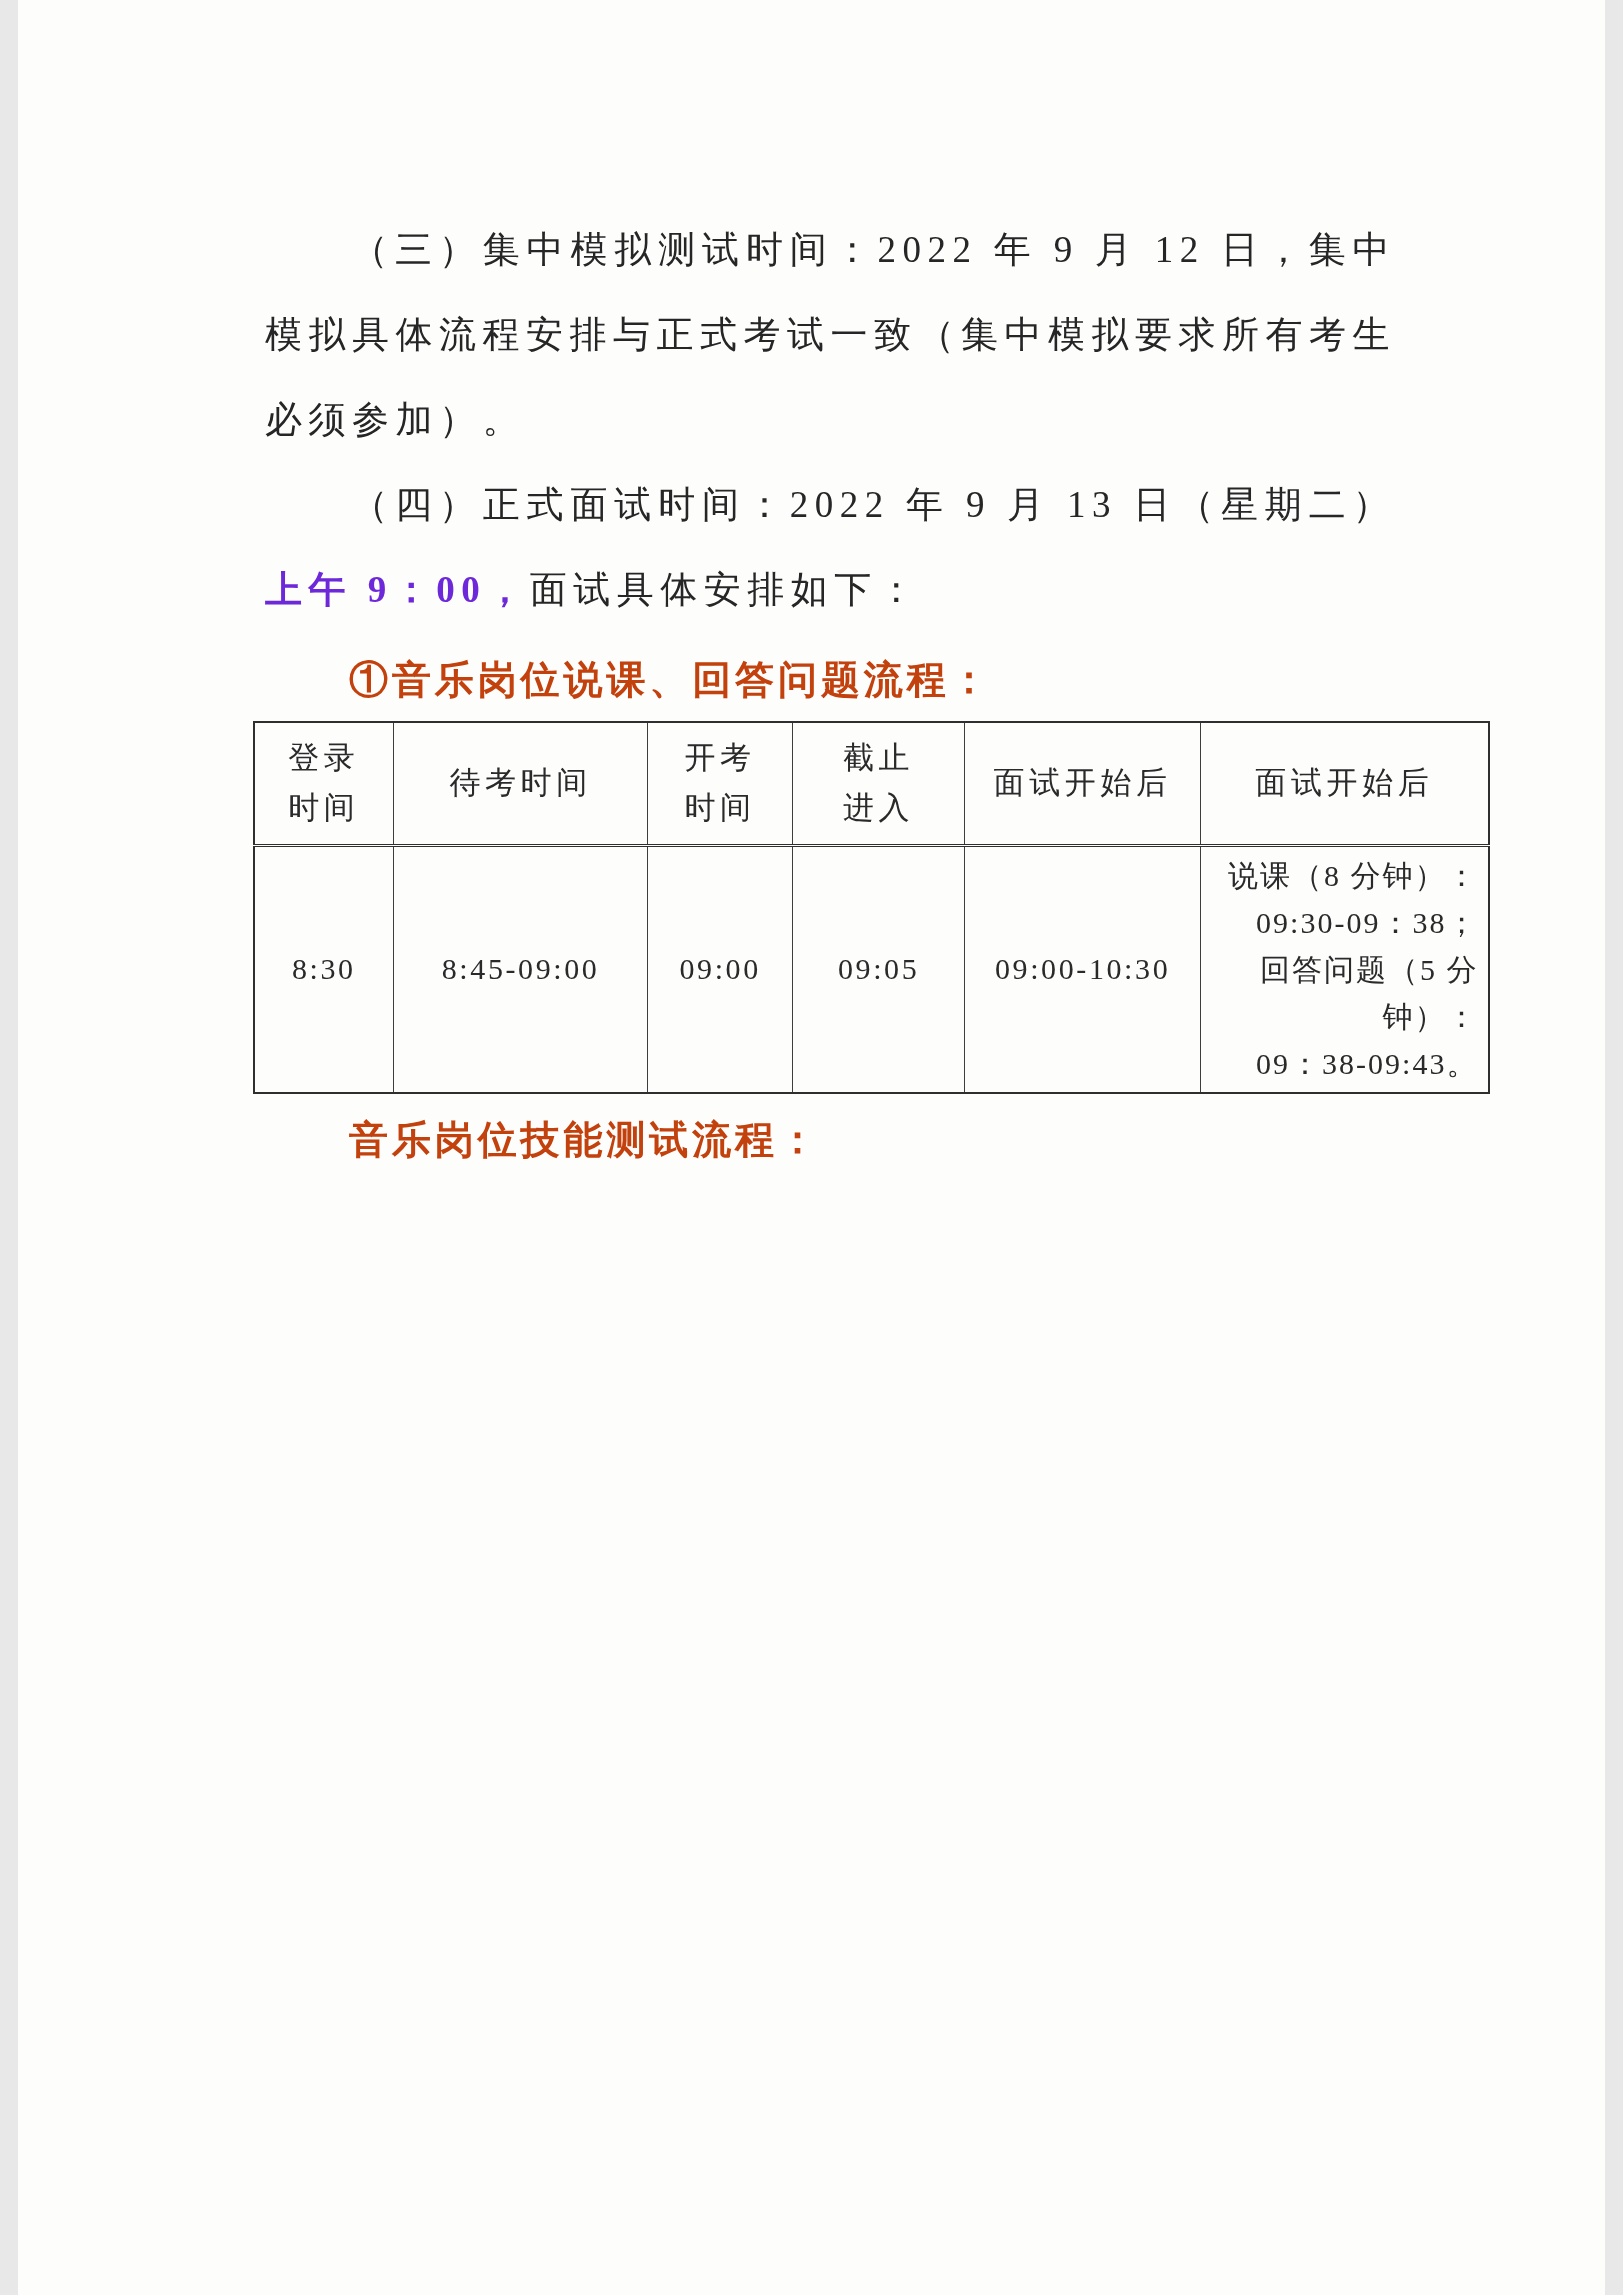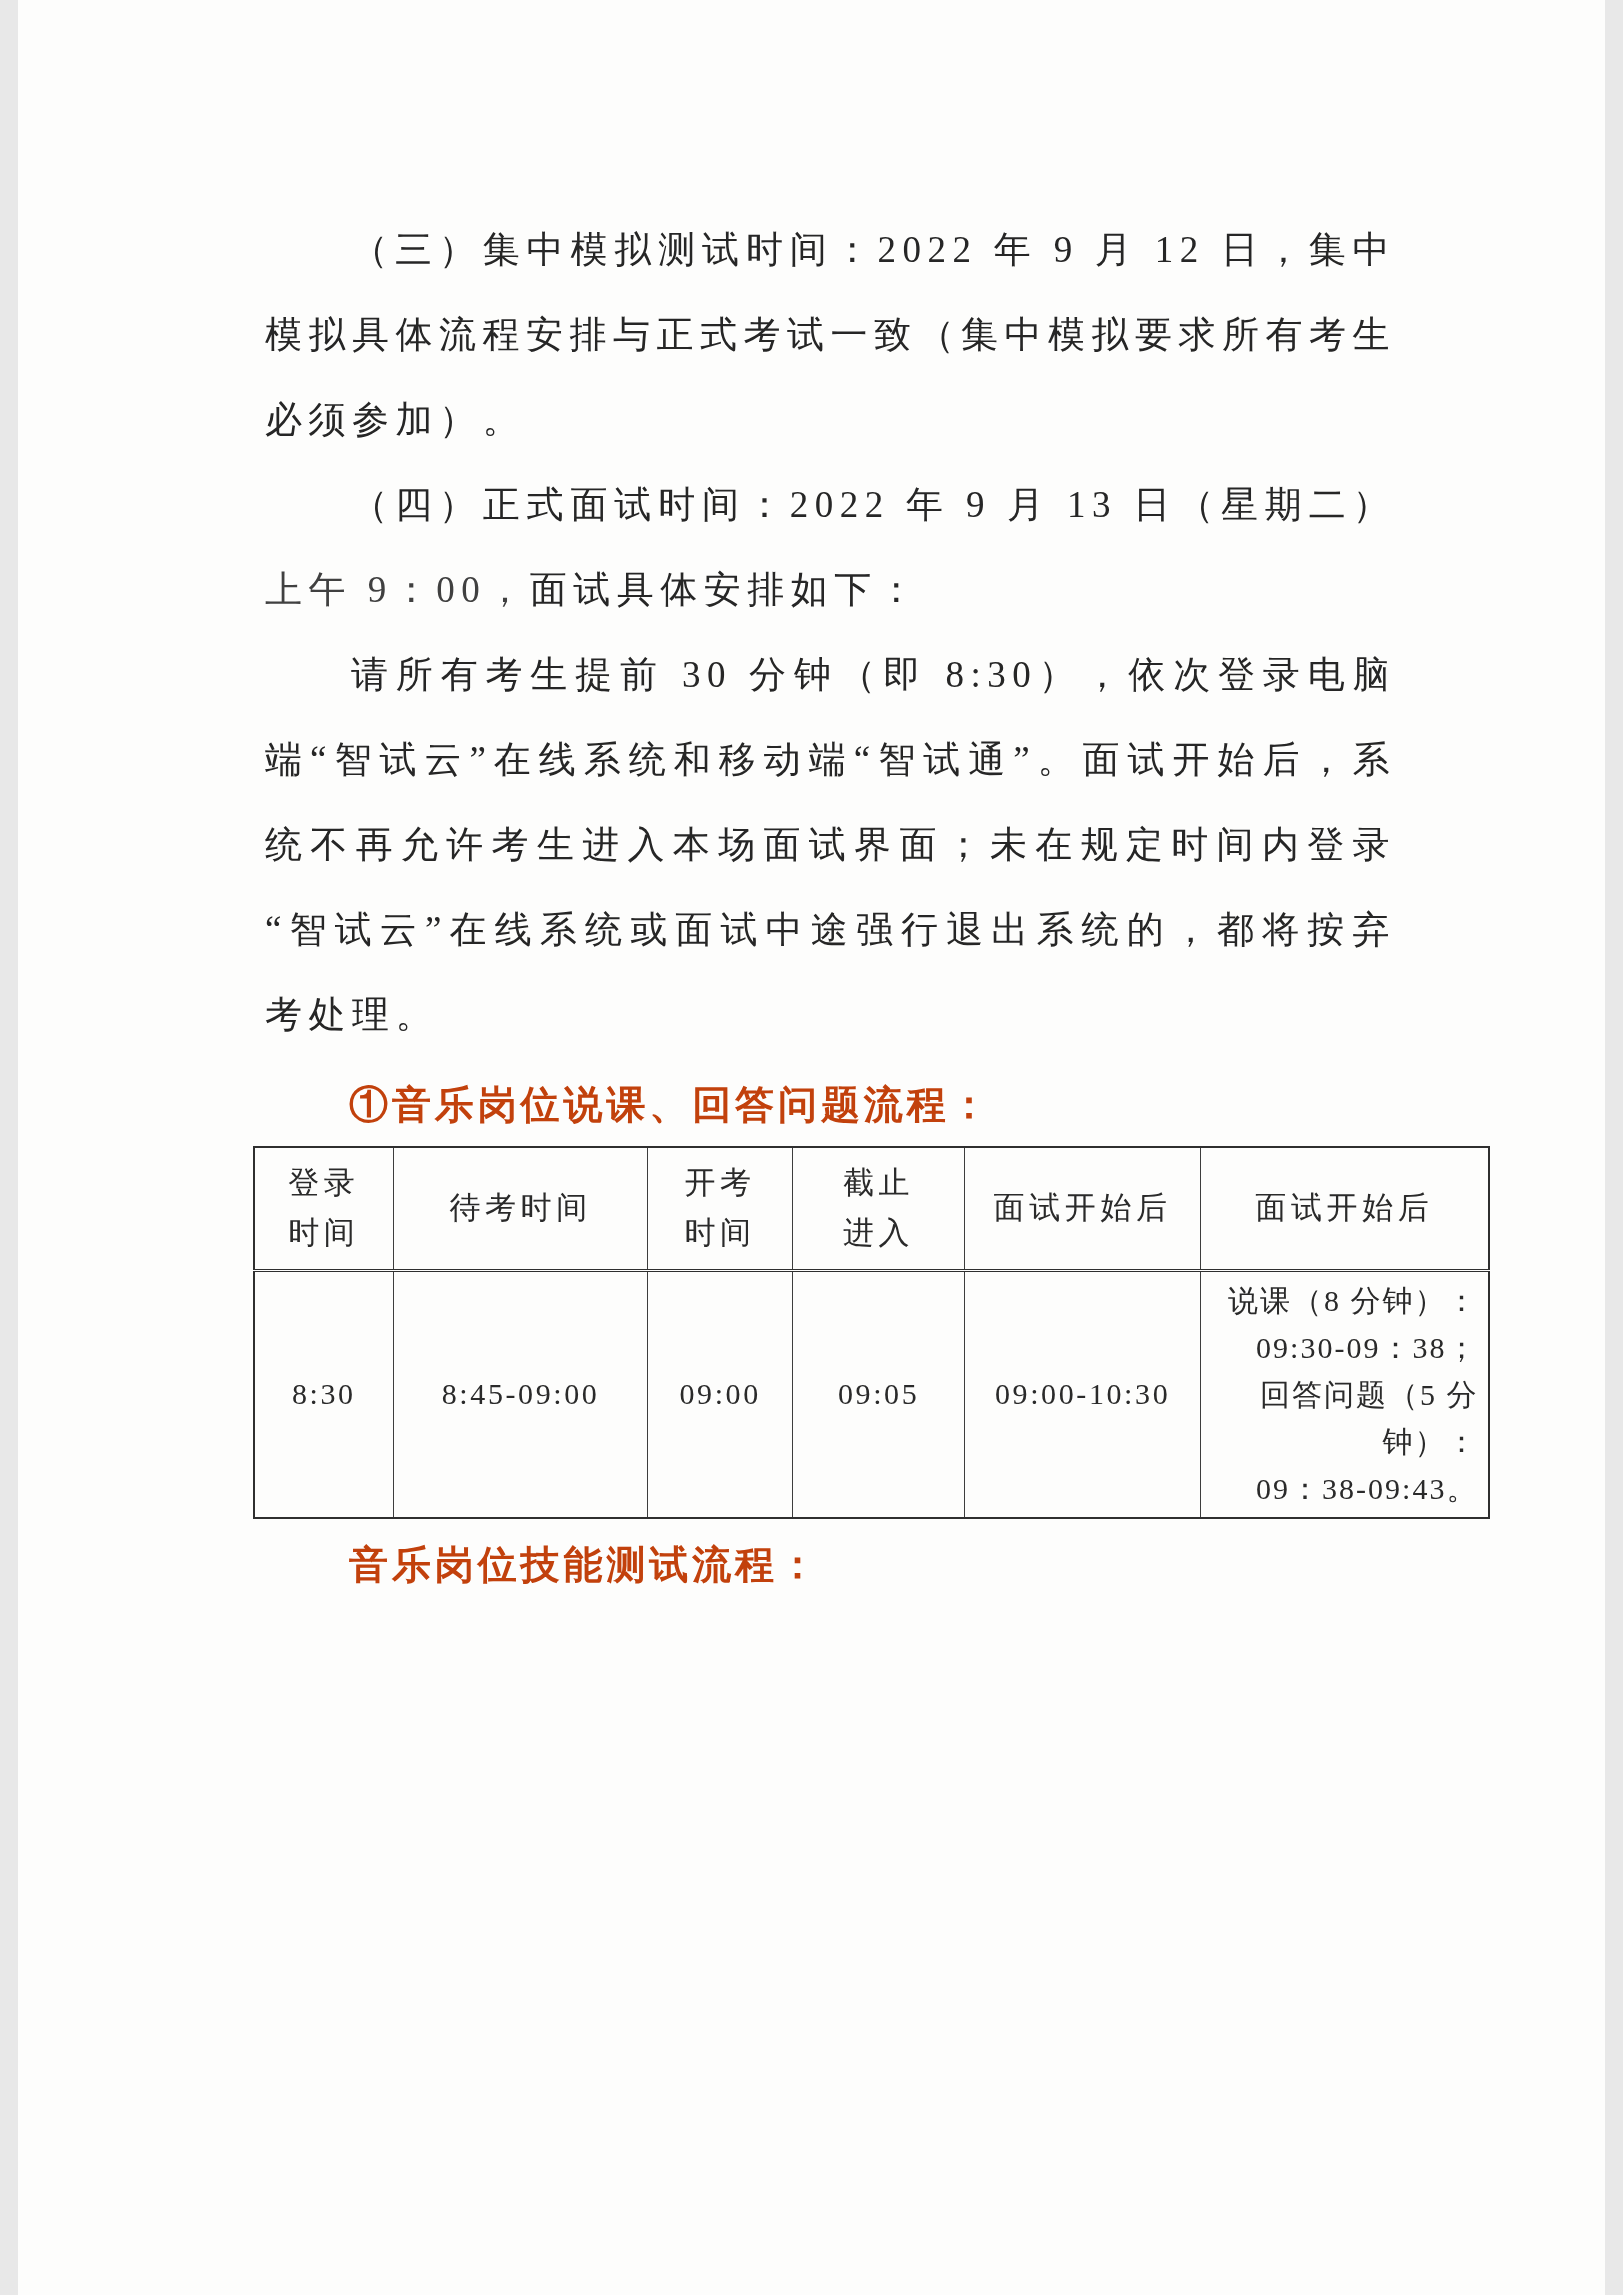--- a/index.html
+++ b/index.html
@@ -29,22 +29,22 @@
   .body-para {
     margin: 0;
     font-size: 37px;
     line-height: 85px;
     letter-spacing: 6.5px;
     text-align: justify;
     text-justify: inter-character;
     text-indent: 86px;
   }
   .body-para .bold-seg {
-    font-weight: normal;
-    color: #404040;
+    font-weight: bold;
+    color: #6d28d9;
   }
   .doc-heading {
     margin: 6.5px 0 0 0;
     font-size: 39px;
     font-weight: bold;
     color: #c2410c;
     letter-spacing: 3.9px;
     line-height: 82px;
     padding-left: 84px;
     text-align: left;
@@ -95,21 +95,20 @@
 </head>
 <body>
 
 <div class="page">
   <div class="content">
 
     <p class="body-para">（三）集中模拟测试时间：2022 年 9 月 12 日，集中模拟具体流程安排与正式考试一致（集中模拟要求所有考生必须参加）。</p>
 
     <p class="body-para"><span>（四）正式面试时间：2022 年 9 月 13 日（星期二）</span><span class="bold-seg">上午 9：00，</span><span>面试具体安排如下：</span></p>
 
-    <p class="body-para">请所有考生提前 30 分钟（即 8:30），依次登录电脑端“智试云”在线系统和移动端“智试通”。面试开始后，系统不再允许考生进入本场面试界面；未在规定时间内登录“智试云”在线系统或面试中途强行退出系统的，都将按弃考处理。</p>
 
 
     <h3 class="doc-heading">①音乐岗位说课、回答问题流程：</h3>
 
     <table class="schedule">
       <colgroup>
         <col style="width:140px">
         <col style="width:254px">
         <col style="width:145px">
         <col style="width:172px">

